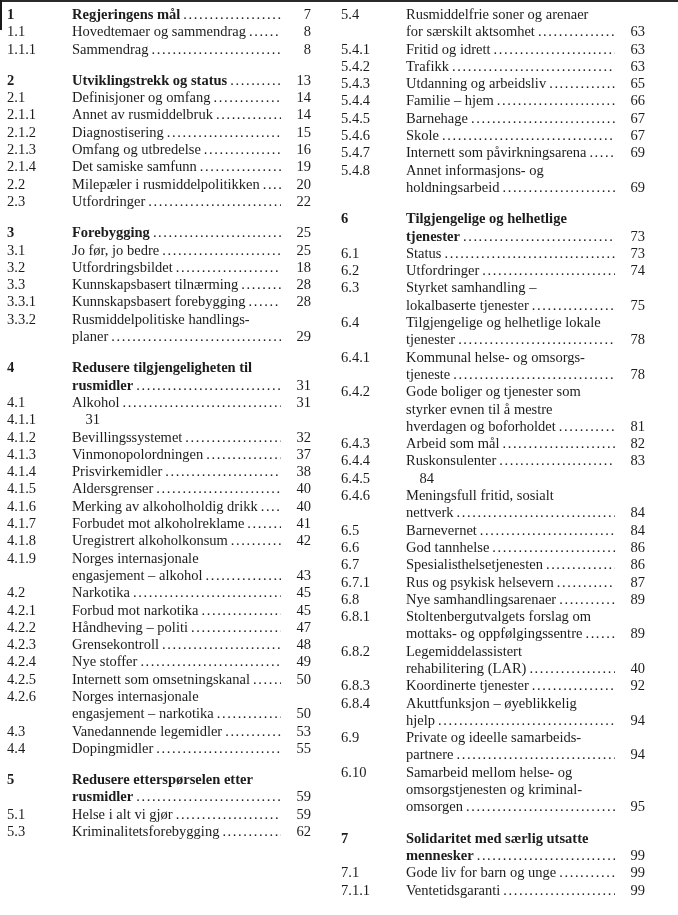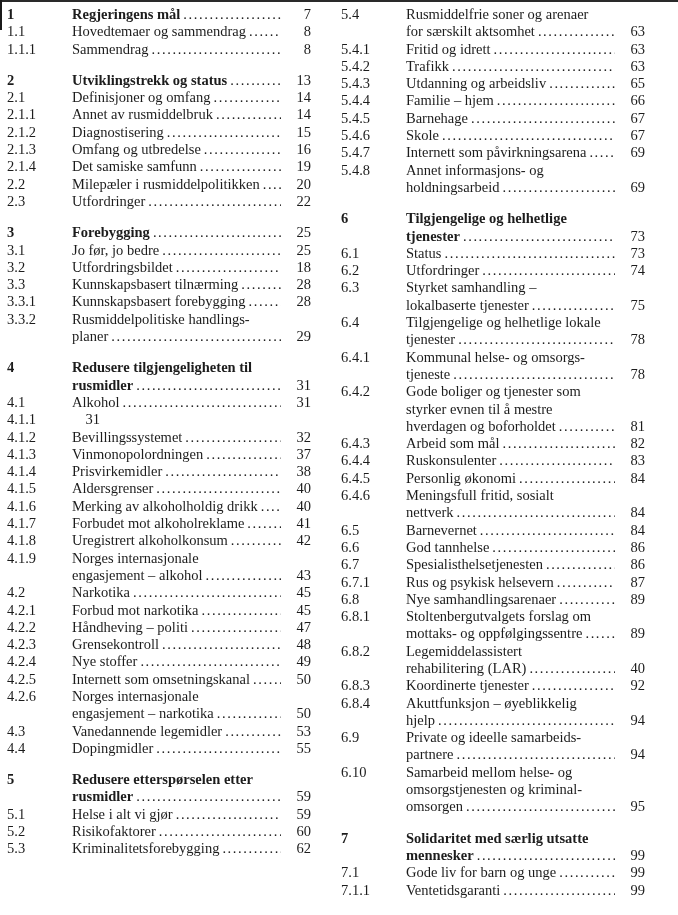--- a/index.html
+++ b/index.html
@@ -456,30 +456,20 @@
           <div class="num">5.1</div>
           <div class="body">
             <div class="line last">
               <span class="txt">Helse i alt vi gjør</span>
               <span class="dots"></span>
             </div>
           </div>
           <div class="page">59</div>
         </div>
         <div class="toc-entry">
-          <div class="num">5.2</div>
-          <div class="body">
-            <div class="line last">
-              <span class="txt">Risikofaktorer</span>
-              <span class="dots"></span>
-            </div>
-          </div>
-          <div class="page">60</div>
-        </div>
-        <div class="toc-entry">
           <div class="num">5.3</div>
           <div class="body">
             <div class="line last">
               <span class="txt">Kriminalitetsforebygging</span>
               <span class="dots"></span>
             </div>
           </div>
           <div class="page">62</div>
         </div>
       </div>
@@ -671,26 +661,20 @@
           <div class="body">
             <div class="line last">
               <span class="txt">Ruskonsulenter</span>
               <span class="dots"></span>
             </div>
           </div>
           <div class="page">83</div>
         </div>
         <div class="toc-entry">
           <div class="num">6.4.5</div>
-          <div class="body">
-            <div class="line last">
-              <span class="txt">Personlig økonomi</span>
-              <span class="dots"></span>
-            </div>
-          </div>
           <div class="page">84</div>
         </div>
         <div class="toc-entry">
           <div class="num">6.4.6</div>
           <div class="body">
             <div class="line">Meningsfull fritid, sosialt</div>
             <div class="line last">
               <span class="txt">nettverk</span>
               <span class="dots"></span>
             </div>

